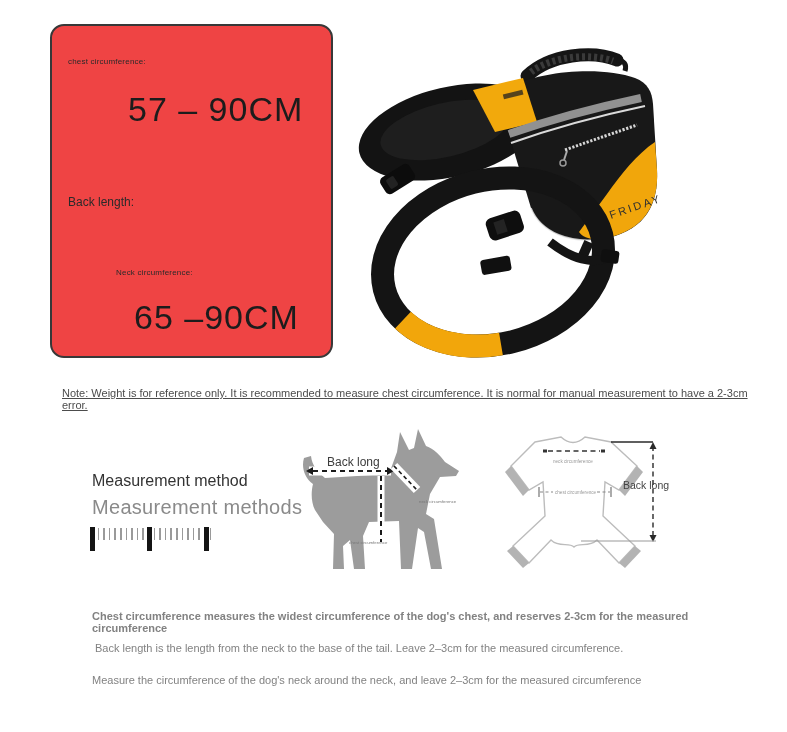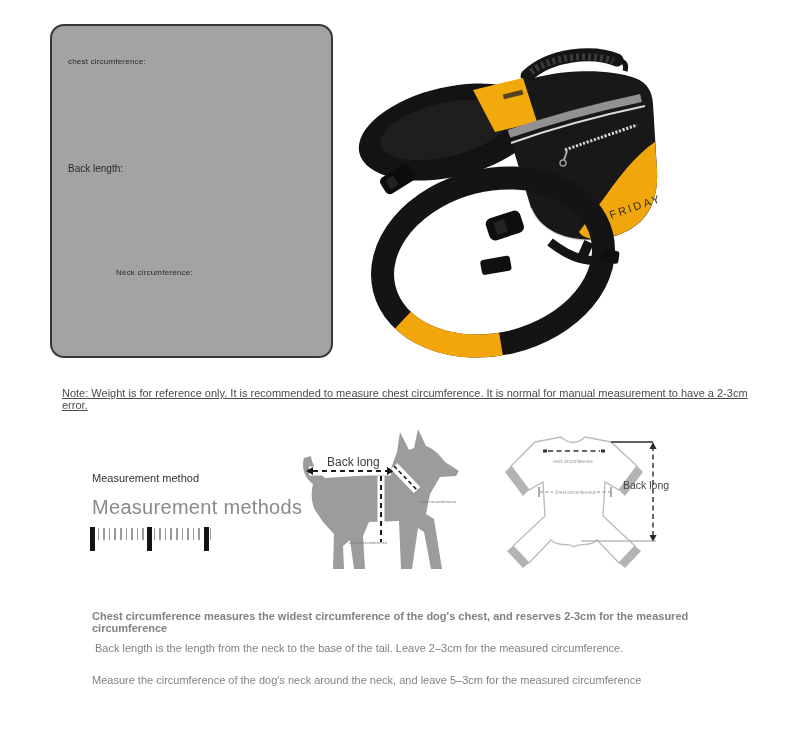--- a/index.html
+++ b/index.html
@@ -6,49 +6,51 @@
   body{
     width:787px;height:732px;position:relative;background:#ffffff;
     font-family:"Liberation Sans", sans-serif;overflow:hidden;color:#222;
   }
   *{box-sizing:border-box;}
   .abs{position:absolute;}
 
   
   .size-box{
     left:50px;top:24px;width:283px;height:334px;
-    border:2px solid #383838;border-radius:14px;background:#a3a3a3;
+    border:2px solid #383838;border-radius:14px;background:#ef4444;
   }
   .tiny-label{font-size:8px;color:#2a2a2a;letter-spacing:.2px;}
-  .mid-label{font-size:10px;color:#2a2a2a;}
+  .mid-label{font-size:12px;color:#2a2a2a;margin-top:32px;}
   .big-value{font-size:34px;color:#1c1c1c;letter-spacing:1px;white-space:nowrap;}
 
   
   .note-text{left:62px;top:387px;width:710px;font-size:11px;color:#4c4c4c;text-decoration:underline;}
   .instruction{left:92px;width:640px;font-size:11px;color:#828282;}
 
   
-  .mm-small{left:92px;top:472px;font-size:11px;color:#333;}
+  .mm-small{left:92px;top:472px;font-size:16px;color:#333;}
   .mm-large{left:92px;top:496px;font-size:20px;color:#8a8a8a;letter-spacing:.3px;}
   .ruler{left:90px;top:527px;width:126px;height:24px;}
   .ruler-thin{
     position:absolute;left:2px;top:1px;width:122px;height:12px;
     background:repeating-linear-gradient(90deg,#9a9a9a 0 1.7px,transparent 1.7px 5.6px);
   }
   .ruler-thick{position:absolute;top:0;width:5px;height:24px;background:#141414;}
 
   svg text{font-family:"Liberation Sans", sans-serif;}
 </style>
 </head>
 <body>
 
 <div class="abs size-box">
   <div class="abs tiny-label" style="left:16px;top:31px;">chest circumference:</div>
+  <div class="abs big-value" style="left:76px;top:64px;">57 – 90CM</div>
   <div class="abs mid-label" style="left:16px;top:137px;">Back length:</div>
   <div class="abs tiny-label" style="left:16px;top:242px;padding-left:48px;">Neck circumference:</div>
+  <div class="abs big-value" style="left:82px;top:272px;">65 –90CM</div>
 </div>
 
 <svg class="abs" style="left:345px;top:30px;" width="445" height="332" viewBox="0 0 445 332">
 
   <g>
     <path d="M 182,46 C 205,24 248,20 272,30" stroke="#151515" stroke-width="13" fill="none" stroke-linecap="round"></path>
     <path d="M 186,42 C 207,26 246,23 268,31" stroke="#3a3a3a" stroke-width="7" fill="none" stroke-dasharray="3 3"></path>
     <path d="M 272,30 q 11,1 8,11" stroke="#151515" stroke-width="5" fill="none"></path>
   </g>
 
@@ -185,13 +187,13 @@
     <line x1="150" y1="26" x2="150" y2="118" stroke="#2a2a2a" stroke-width="1.4" stroke-dasharray="5 3.5"></line>
     <polygon points="150,22 146.5,29 153.5,29" fill="#2a2a2a"></polygon>
     <polygon points="150,122 146.5,115 153.5,115" fill="#2a2a2a"></polygon>
     <line x1="78" y1="121" x2="153" y2="121" stroke="#9a9a9a" stroke-width="1.2"></line>
   </g>
   <text x="120" y="69" font-size="10.5" fill="#444">Back long</text>
 </svg>
 
 <div class="abs instruction" style="top:610px;font-weight:bold;">Chest circumference measures the widest circumference of the dog's chest, and reserves 2-3cm for the measured circumference</div>
 <div class="abs instruction" style="top:642px;left:95px;">Back length is the length from the neck to the base of the tail. Leave 2–3cm for the measured circumference.</div>
-<div class="abs instruction" style="top:674px;">Measure the circumference of the dog's neck around the neck, and leave 5–3cm for the measured circumference</div>
+<div class="abs instruction" style="top:674px;">Measure the circumference of the dog's neck around the neck, and leave 2–3cm for the measured circumference</div>
 
 </body></html>

